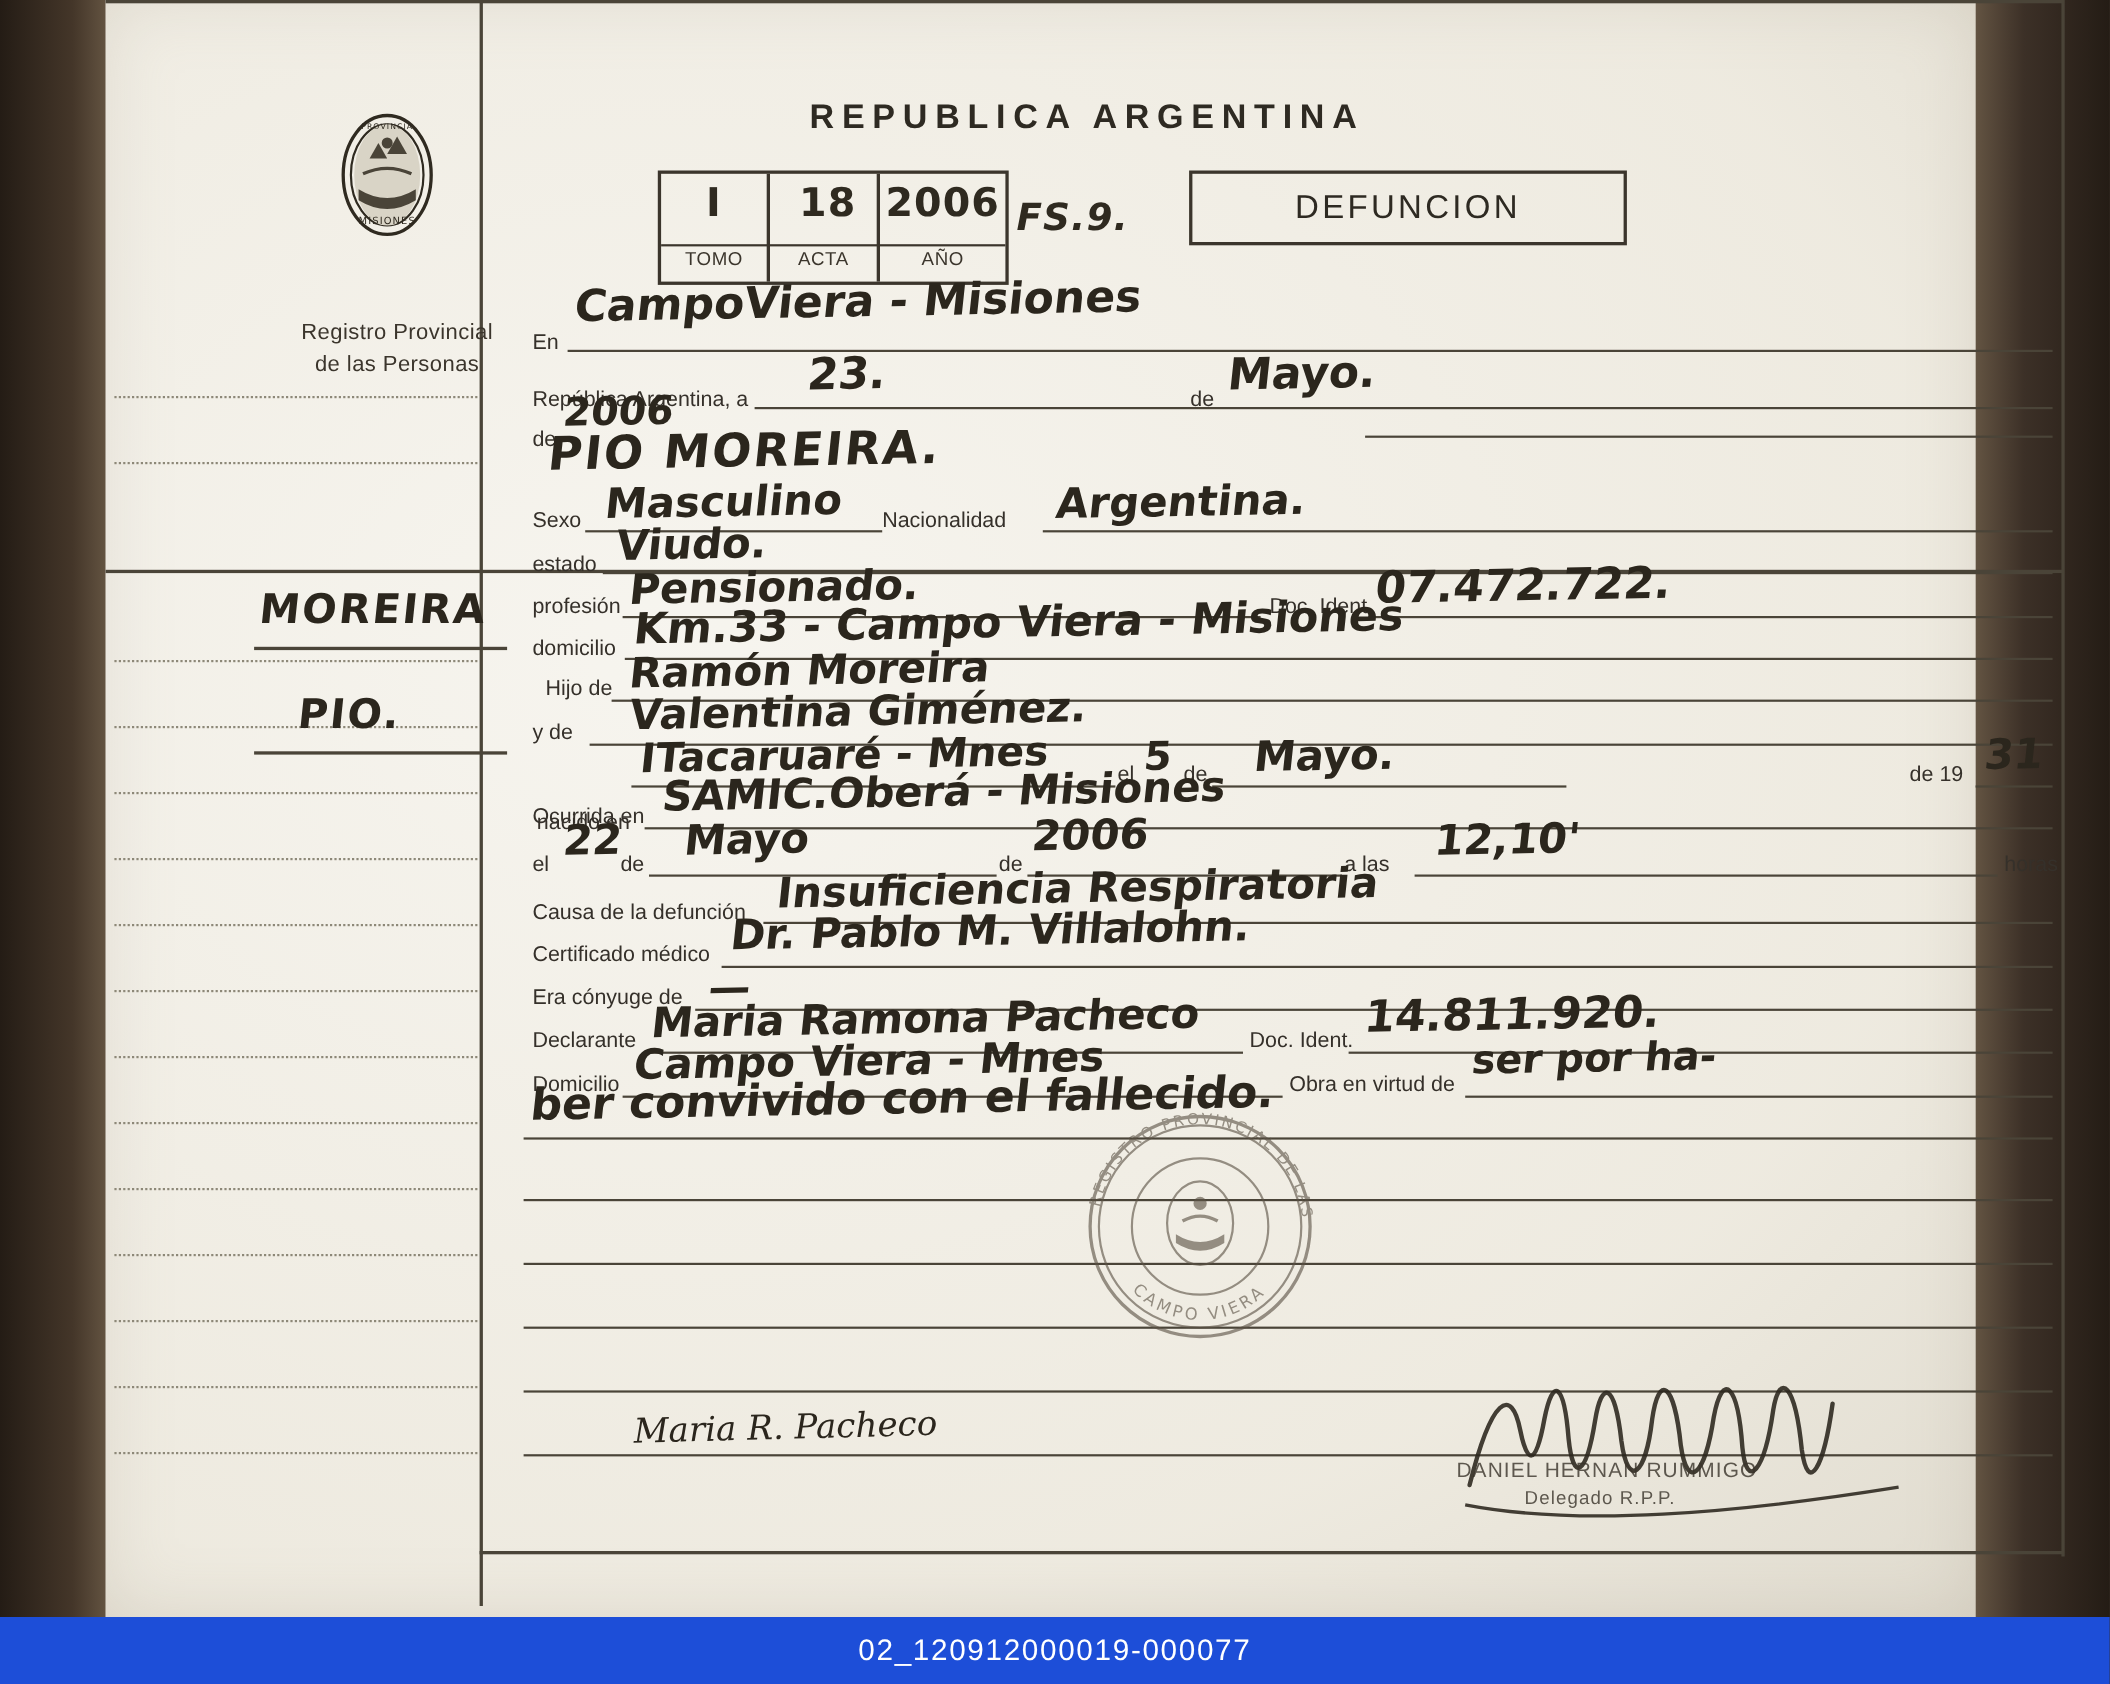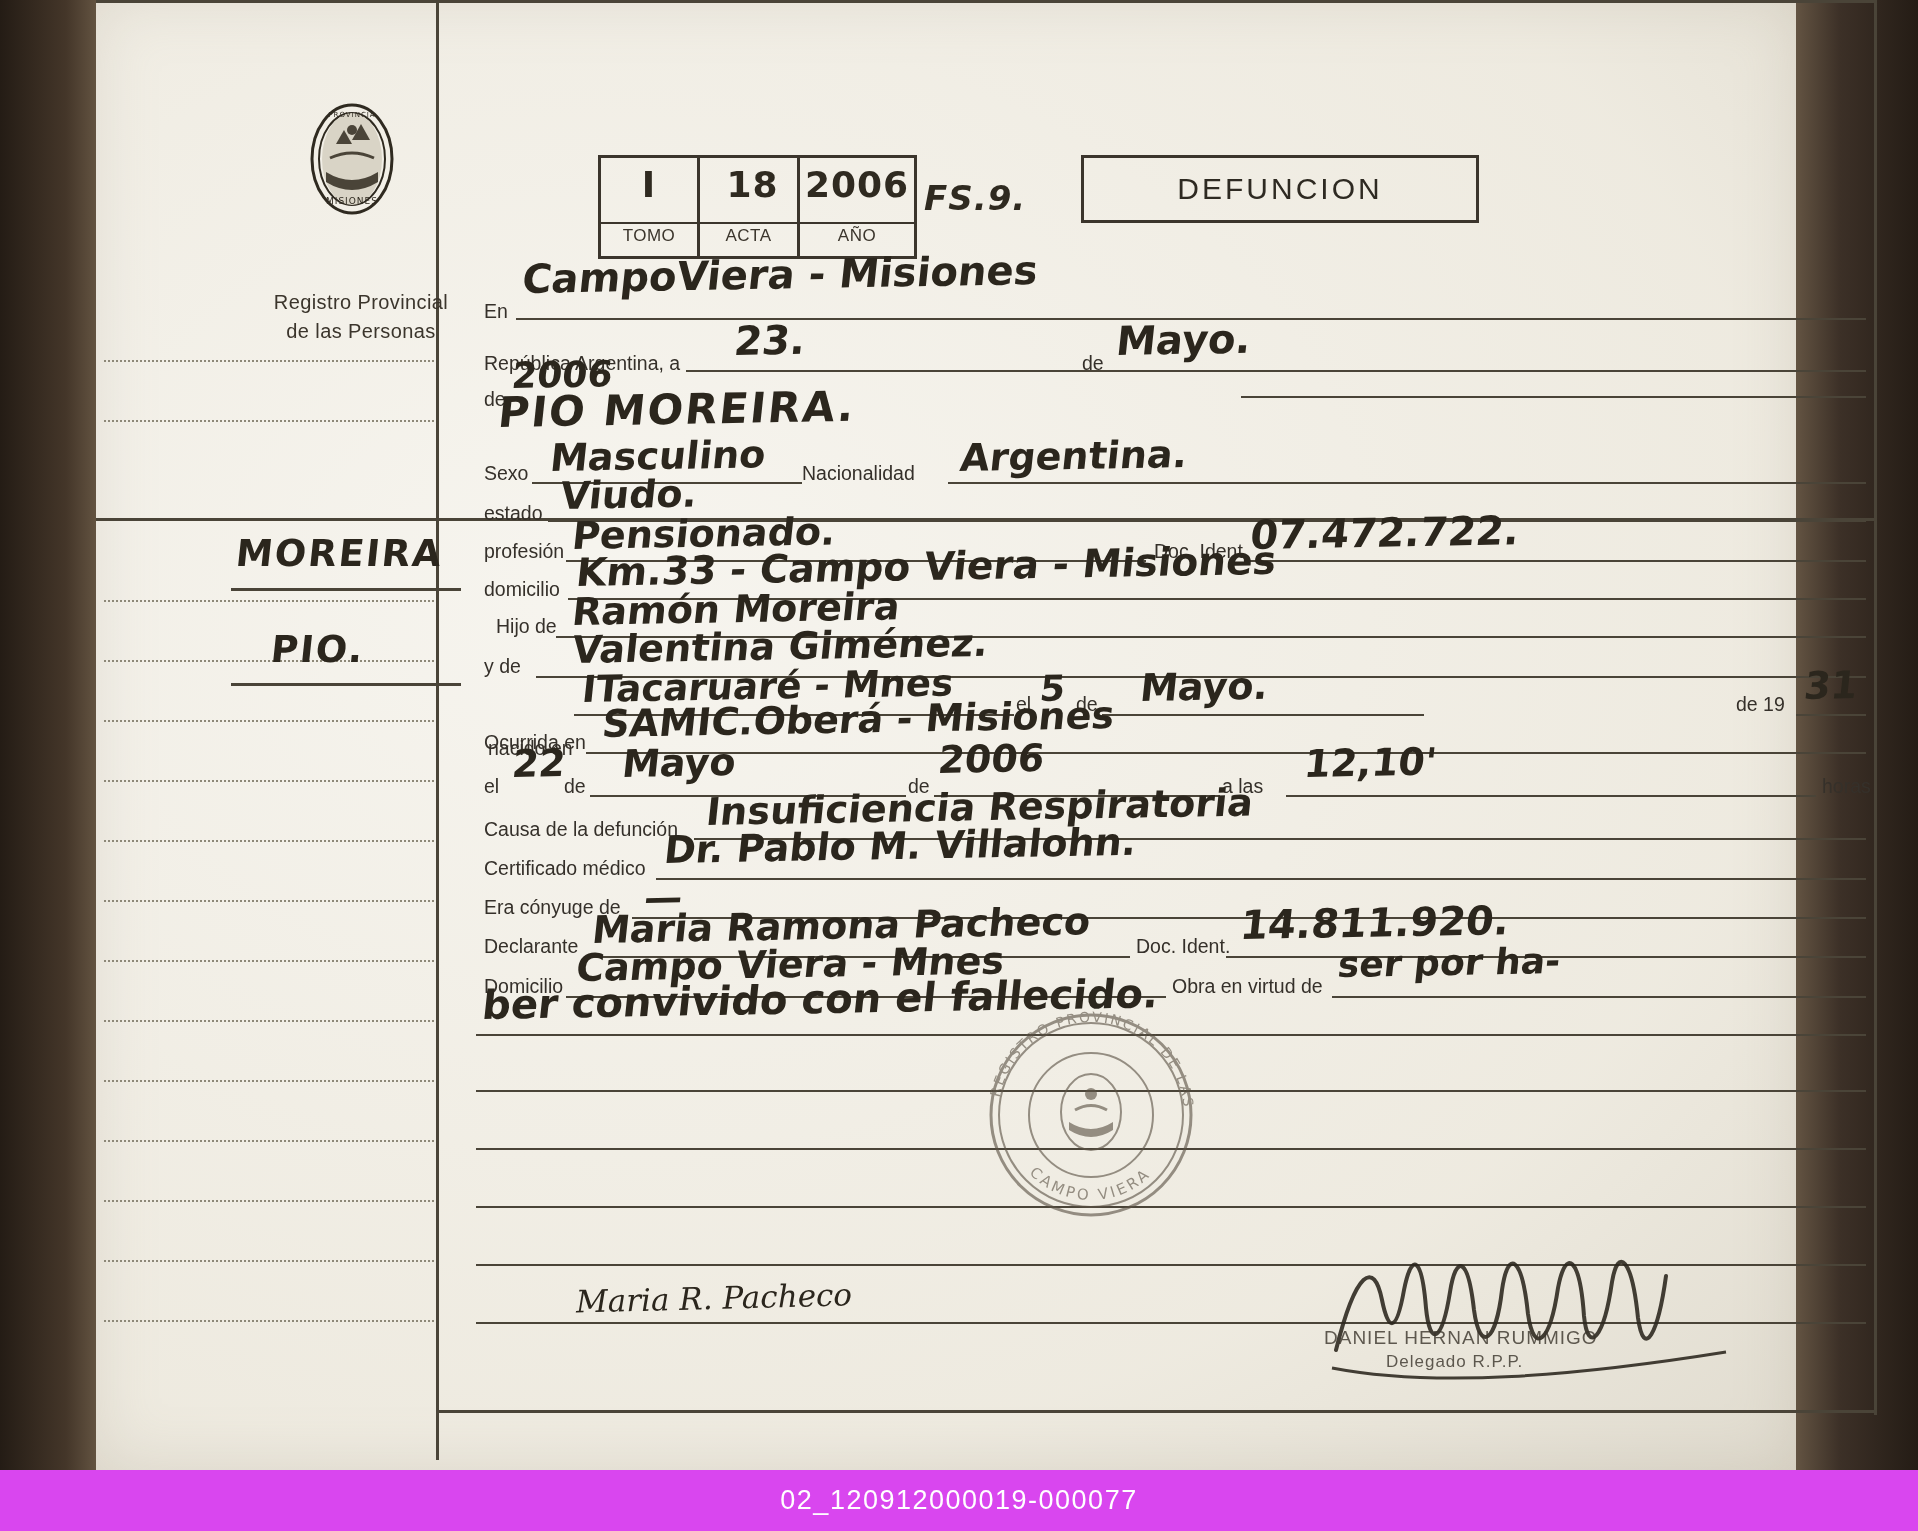--- a/index.html
+++ b/index.html
@@ -264,21 +264,21 @@
     transform: rotate(-1.5deg);
   }
 
   
   #footer {
     position: absolute;
     left: 0;
     bottom: 0;
     width: 1918px;
     height: 61px;
-    background: #d946ef;
+    background: #1d4ed8;
     color: #fff;
     display: flex;
     align-items: center;
     justify-content: center;
     font-size: 27px;
     letter-spacing: 1.5px;
     font-family: "Liberation Sans", sans-serif;
   }
 </style>
 </head>
@@ -332,20 +332,21 @@
     <div class="reg-label">
       <div>Registro Provincial</div>
       <div>de las Personas</div>
     </div>
 
     <div class="mname" style="left:140px; top:532px; font-size:37px;">MOREIRA</div>
     <div class="hline" style="left:135px; top:588px; width:230px; height:3px;"></div>
     <div class="mname" style="left:175px; top:628px; font-size:37px;">PIO.</div>
     <div class="hline" style="left:135px; top:683px; width:230px; height:3px;"></div>
 
+    <div class="country-title">REPUBLICA ARGENTINA</div>
 
     <div class="tbox">
       <div class="divv" style="left:96px;"></div>
       <div class="divv" style="left:196px;"></div>
       <div class="divh"></div>
       <div class="cap" style="left:0; width:96px;">TOMO</div>
       <div class="cap" style="left:99px; width:97px;">ACTA</div>
       <div class="cap" style="left:199px; width:114px;">AÑO</div>
       <div class="val hw" style="left:0; width:96px;">I</div>
       <div class="val hw" style="left:99px; width:105px;">18</div>

